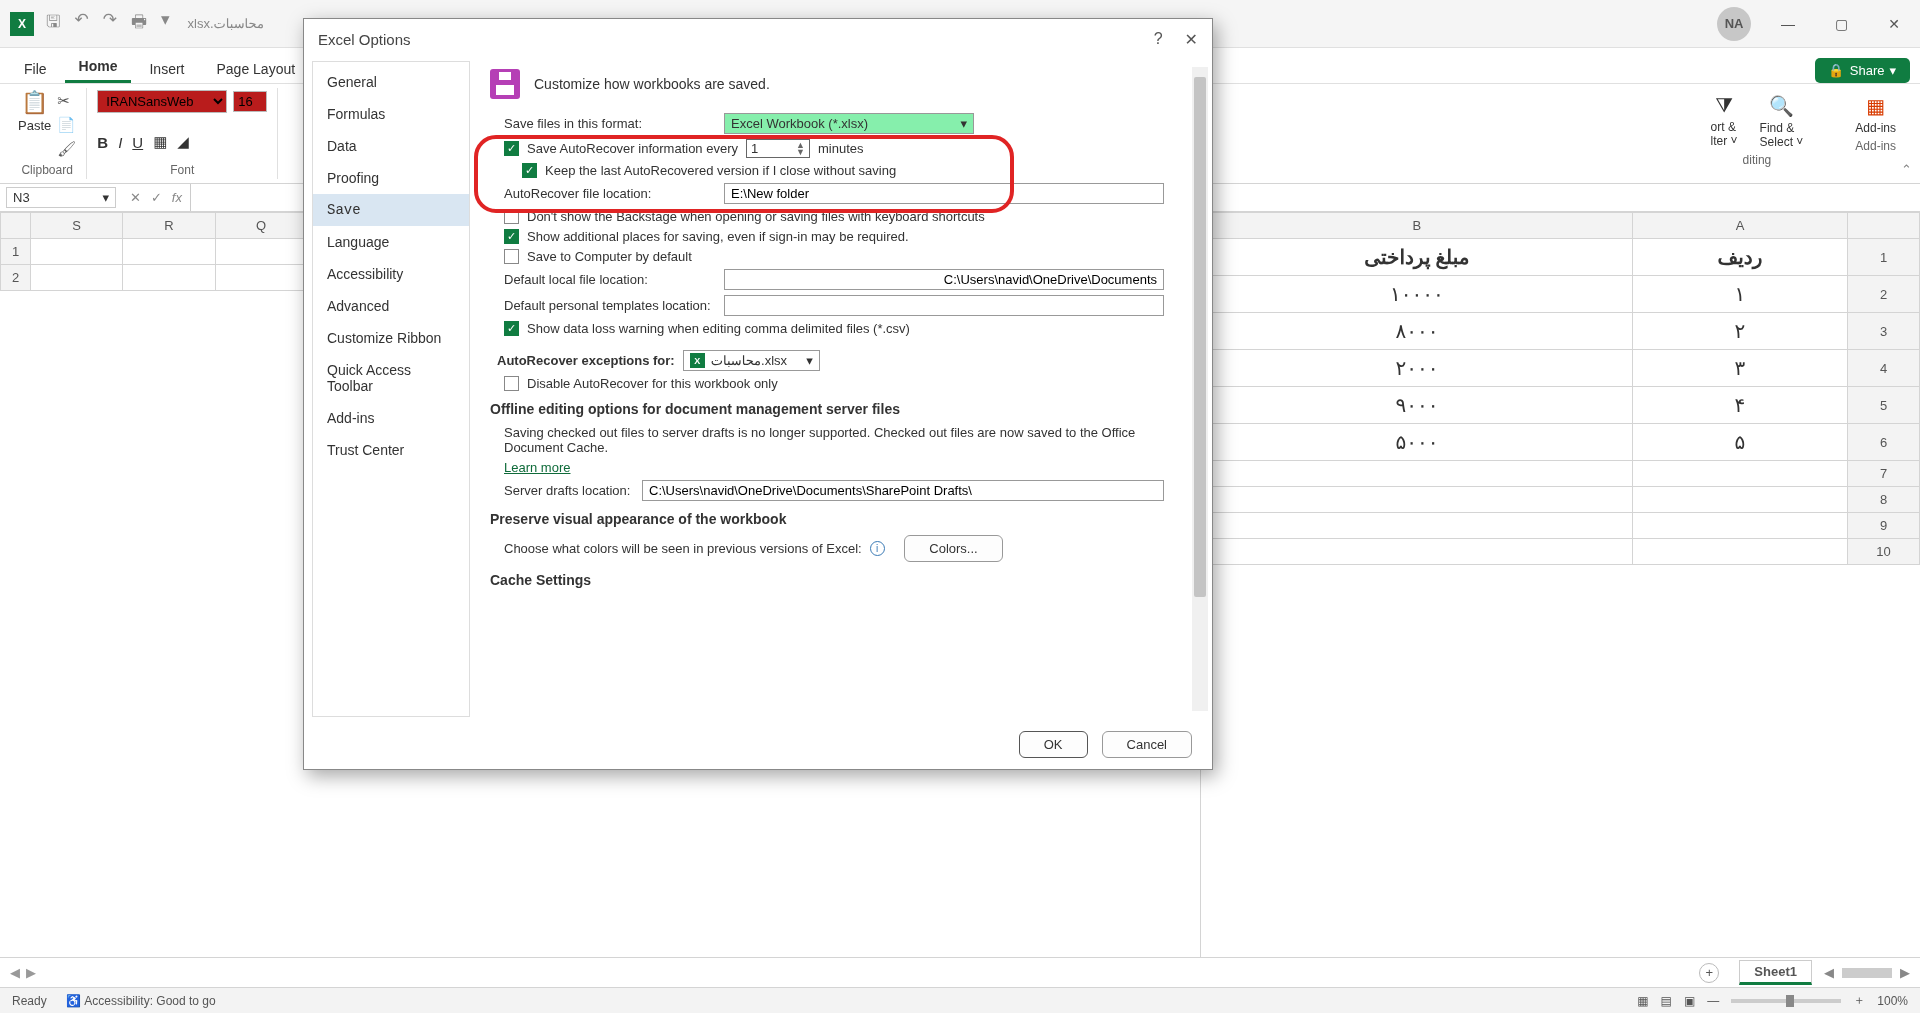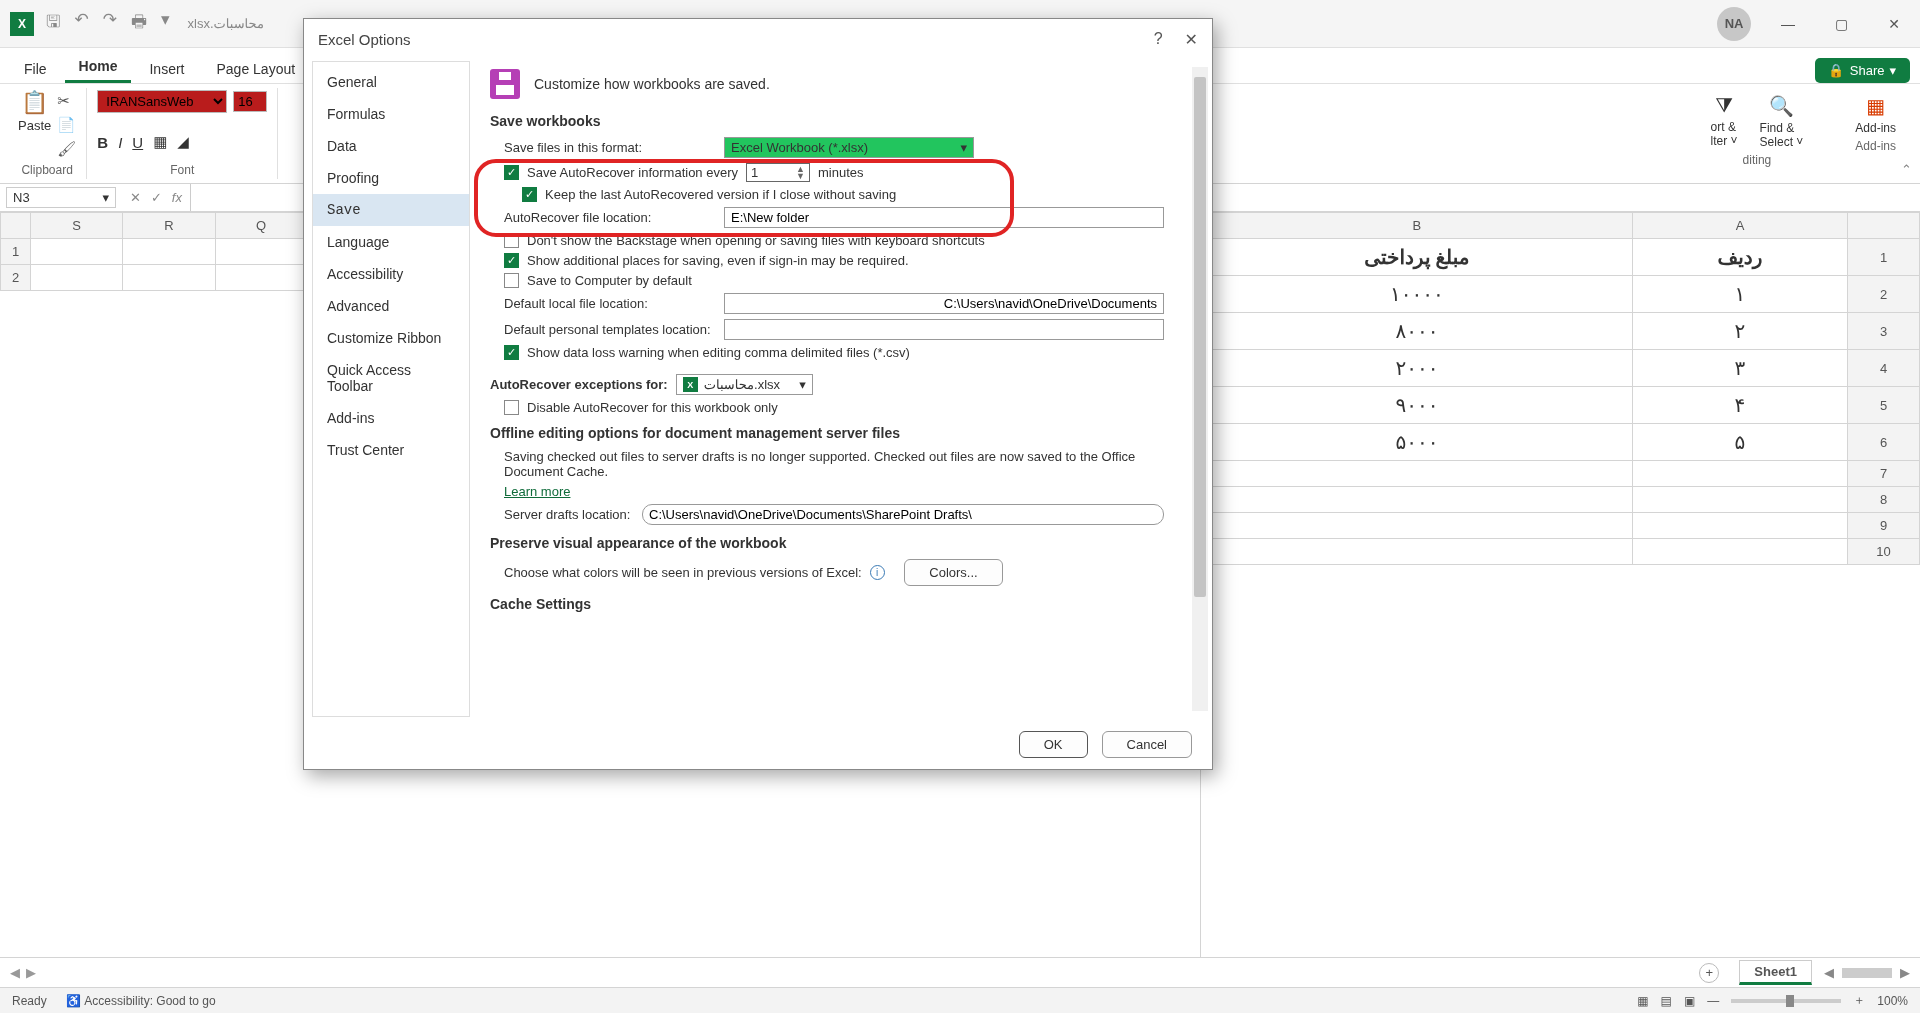--- a/index.html
+++ b/index.html
@@ -82,21 +82,21 @@
 .subhead { display:flex; align-items:center; gap:14px; margin-bottom:14px; }
 .floppy { width:30px; height:30px; background:#b53fb5; border-radius:3px; position:relative; }
 .floppy::after { content:""; position:absolute; left:6px; right:6px; bottom:4px; height:10px; background:#fff; }
 .floppy::before { content:""; position:absolute; left:9px; top:3px; width:12px; height:8px; background:#fff; }
 h4.sec { font-size:14px; font-weight:700; margin:10px 0 8px 0; }
 .row { display:flex; align-items:center; gap:8px; margin:5px 0 5px 14px; font-size:13px; }
 .row.in2 { margin-left:32px; }
 .chk { width:15px; height:15px; border:1px solid #888; display:inline-flex; align-items:center; justify-content:center; font-size:11px; color:#fff; }
 .chk.on { background:#107c41; border-color:#107c41; }
 .txt { border:1px solid #999; padding:2px 6px; font-size:13px; background:#fff; }
-.sel { border:1px solid #999; padding:2px 6px; font-size:13px; background:#22c55e; display:inline-flex; align-items:center; gap:8px; min-width:250px; justify-content:space-between; }
+.sel { border:1px solid #999; padding:2px 6px; font-size:13px; background:#86efac; display:inline-flex; align-items:center; gap:8px; min-width:250px; justify-content:space-between; }
 .spinner { border:1px solid #666; width:64px; display:inline-flex; align-items:center; padding:1px 4px; justify-content:space-between; }
 .spinner .arrows { font-size:9px; line-height:7px; color:#666; }
 .highlight-box { position:absolute; border:4px solid #e02424; border-radius:22px; pointer-events:none; }
 .link { color:#0f6b3a; text-decoration:underline; cursor:pointer; }
 .btn { border:1px solid #999; padding:5px 24px; background:#fdfdfd; font-size:13px; cursor:pointer; border-radius:6px; }
 .btn.primary { border:1px solid #555; }
 .dlg-footer { height:50px; display:flex; align-items:center; justify-content:flex-end; gap:14px; padding:0 20px; }
 .wb-sel { border:1px solid #999; padding:2px 6px; font-size:13px; display:inline-flex; align-items:center; gap:6px; }
 .wb-sel .xic { width:15px; height:15px; background:#107c41; color:#fff; font-size:9px; display:flex; align-items:center; justify-content:center; font-weight:bold;}
 .info-ic { display:inline-block; width:15px; height:15px; border:1px solid #3a7ab5; border-radius:50%; color:#3a7ab5; font-size:10px; text-align:center; line-height:13px; }
@@ -349,21 +349,20 @@
     <div class="dlg-content">
       <div class="dlg-scroll">
           <div class="thumb"></div>
         </div>
 
       <div class="subhead">
         <div class="floppy"></div>
         <span style="font-size:14px">Customize how workbooks are saved.</span>
       </div>
 
-      <h4 class="sec">Save workbooks</h4>
 
       <div class="row">
         <span style="width:212px">Save files in this format:</span>
         <span class="sel">
             <span>Excel Workbook (*.xlsx)</span>
             <span>▾</span>
           </span>
       </div>
 
       <div style="position:relative">
@@ -405,39 +404,39 @@
       </div>
       <div class="row">
         <span style="width:212px">Default personal templates location:</span>
         <input class="txt" style="width: 440px;" value="">
       </div>
       <div class="row">
         <span class="chk on">✓</span>
         <span>Show data loss warning when editing comma delimited files (*.csv)</span>
       </div>
 
-      <div class="row" style="margin-top:14px;margin-left:0">
+      <div class="row" style="margin-top:14px;margin-left:7px">
         <b>AutoRecover exceptions for:</b>
         <span class="wb-sel"><span class="xic">X</span><span>محاسبات.xlsx</span>&nbsp;&nbsp;<span>▾</span></span>
       </div>
       <div class="row">
         <span class="chk"></span>
         <span>Disable AutoRecover for this workbook only</span>
       </div>
 
       <h4 class="sec">Offline editing options for document management server files</h4>
       <div class="row" style="margin-left:14px;max-width:640px">
           <span>Saving checked out files to server drafts is no longer supported. Checked out files are now saved to the Office Document Cache.</span>
         </div>
       <div class="row" style="margin-left:14px">
           <span class="link">Learn more</span>
         </div>
       <div class="row">
         <span style="width:130px">Server drafts location:</span>
-        <input class="txt" style="width: 522px; border-radius: 10px;" value="C:\Users\navid\OneDrive\Documents\SharePoint Drafts\">
+        <input class="txt" style="width: 522px;" value="C:\Users\navid\OneDrive\Documents\SharePoint Drafts\">
       </div>
 
       <h4 class="sec">Preserve visual appearance of the workbook</h4>
       <div class="row">
         <span>Choose what colors will be seen in previous versions of Excel:</span>
         <span class="info-ic">i</span>&nbsp;
         <span class="btn">Colors...</span>
       </div>
 
       <h4 class="sec">Cache Settings</h4>

